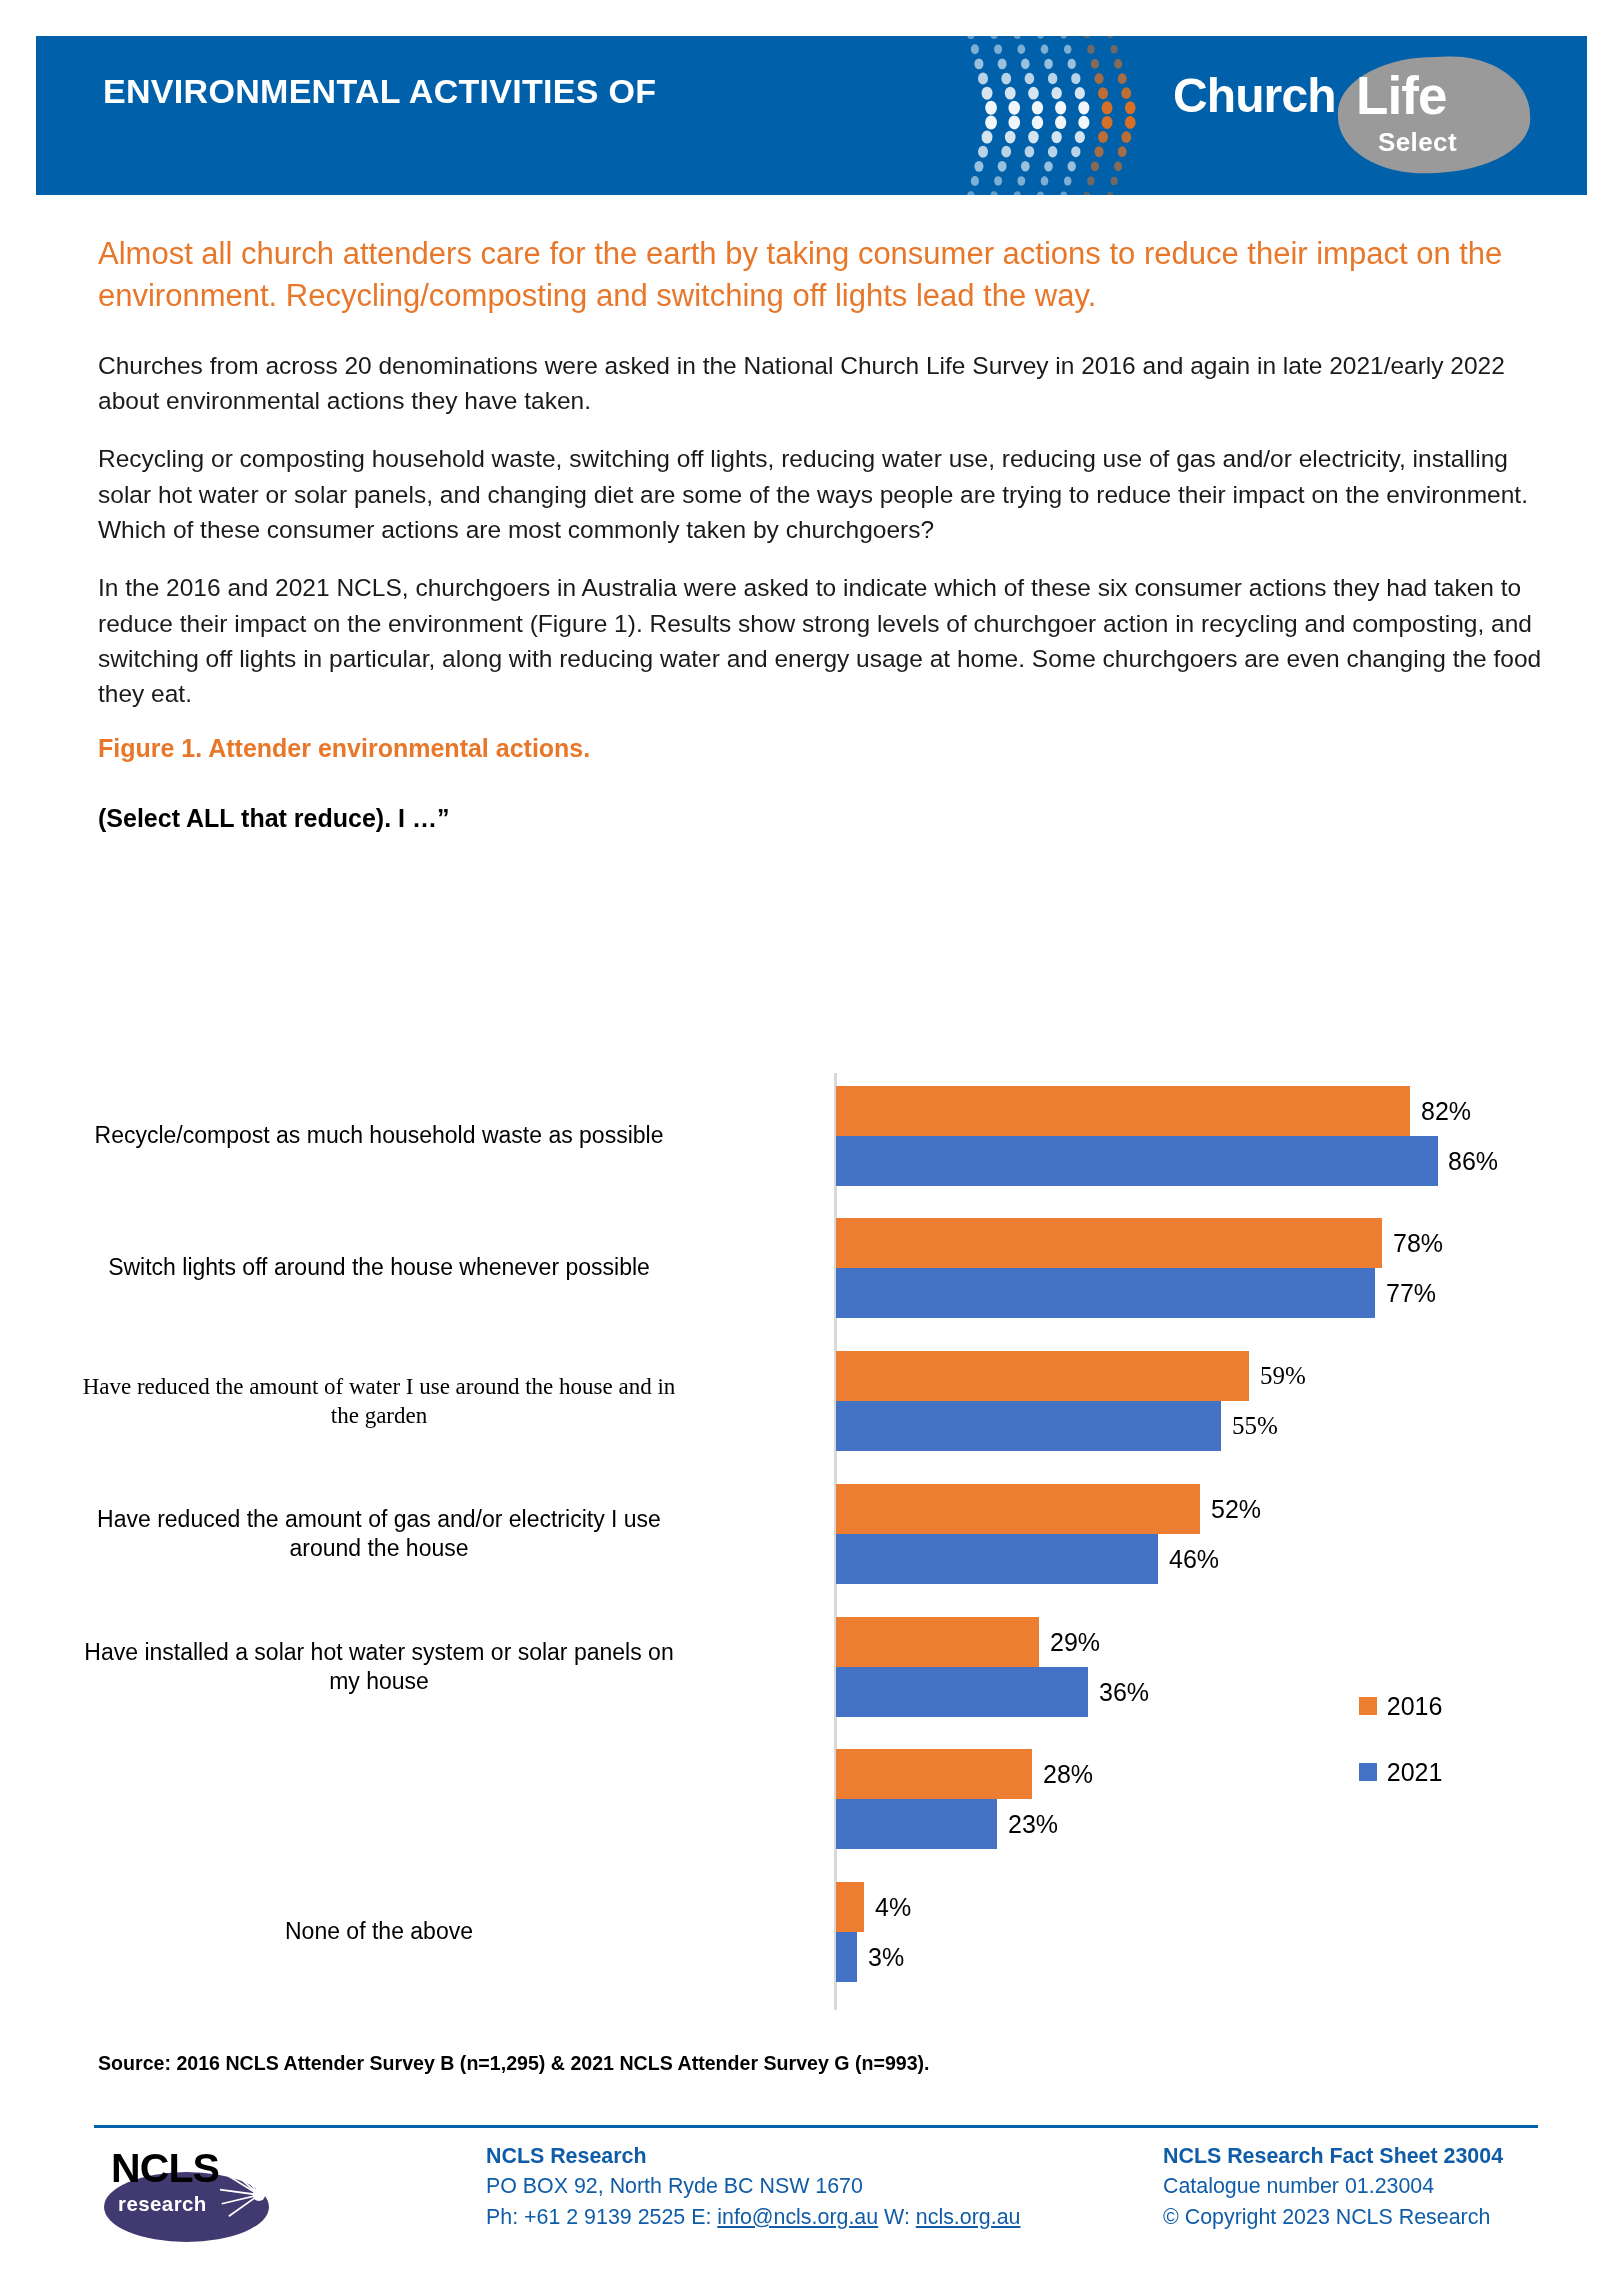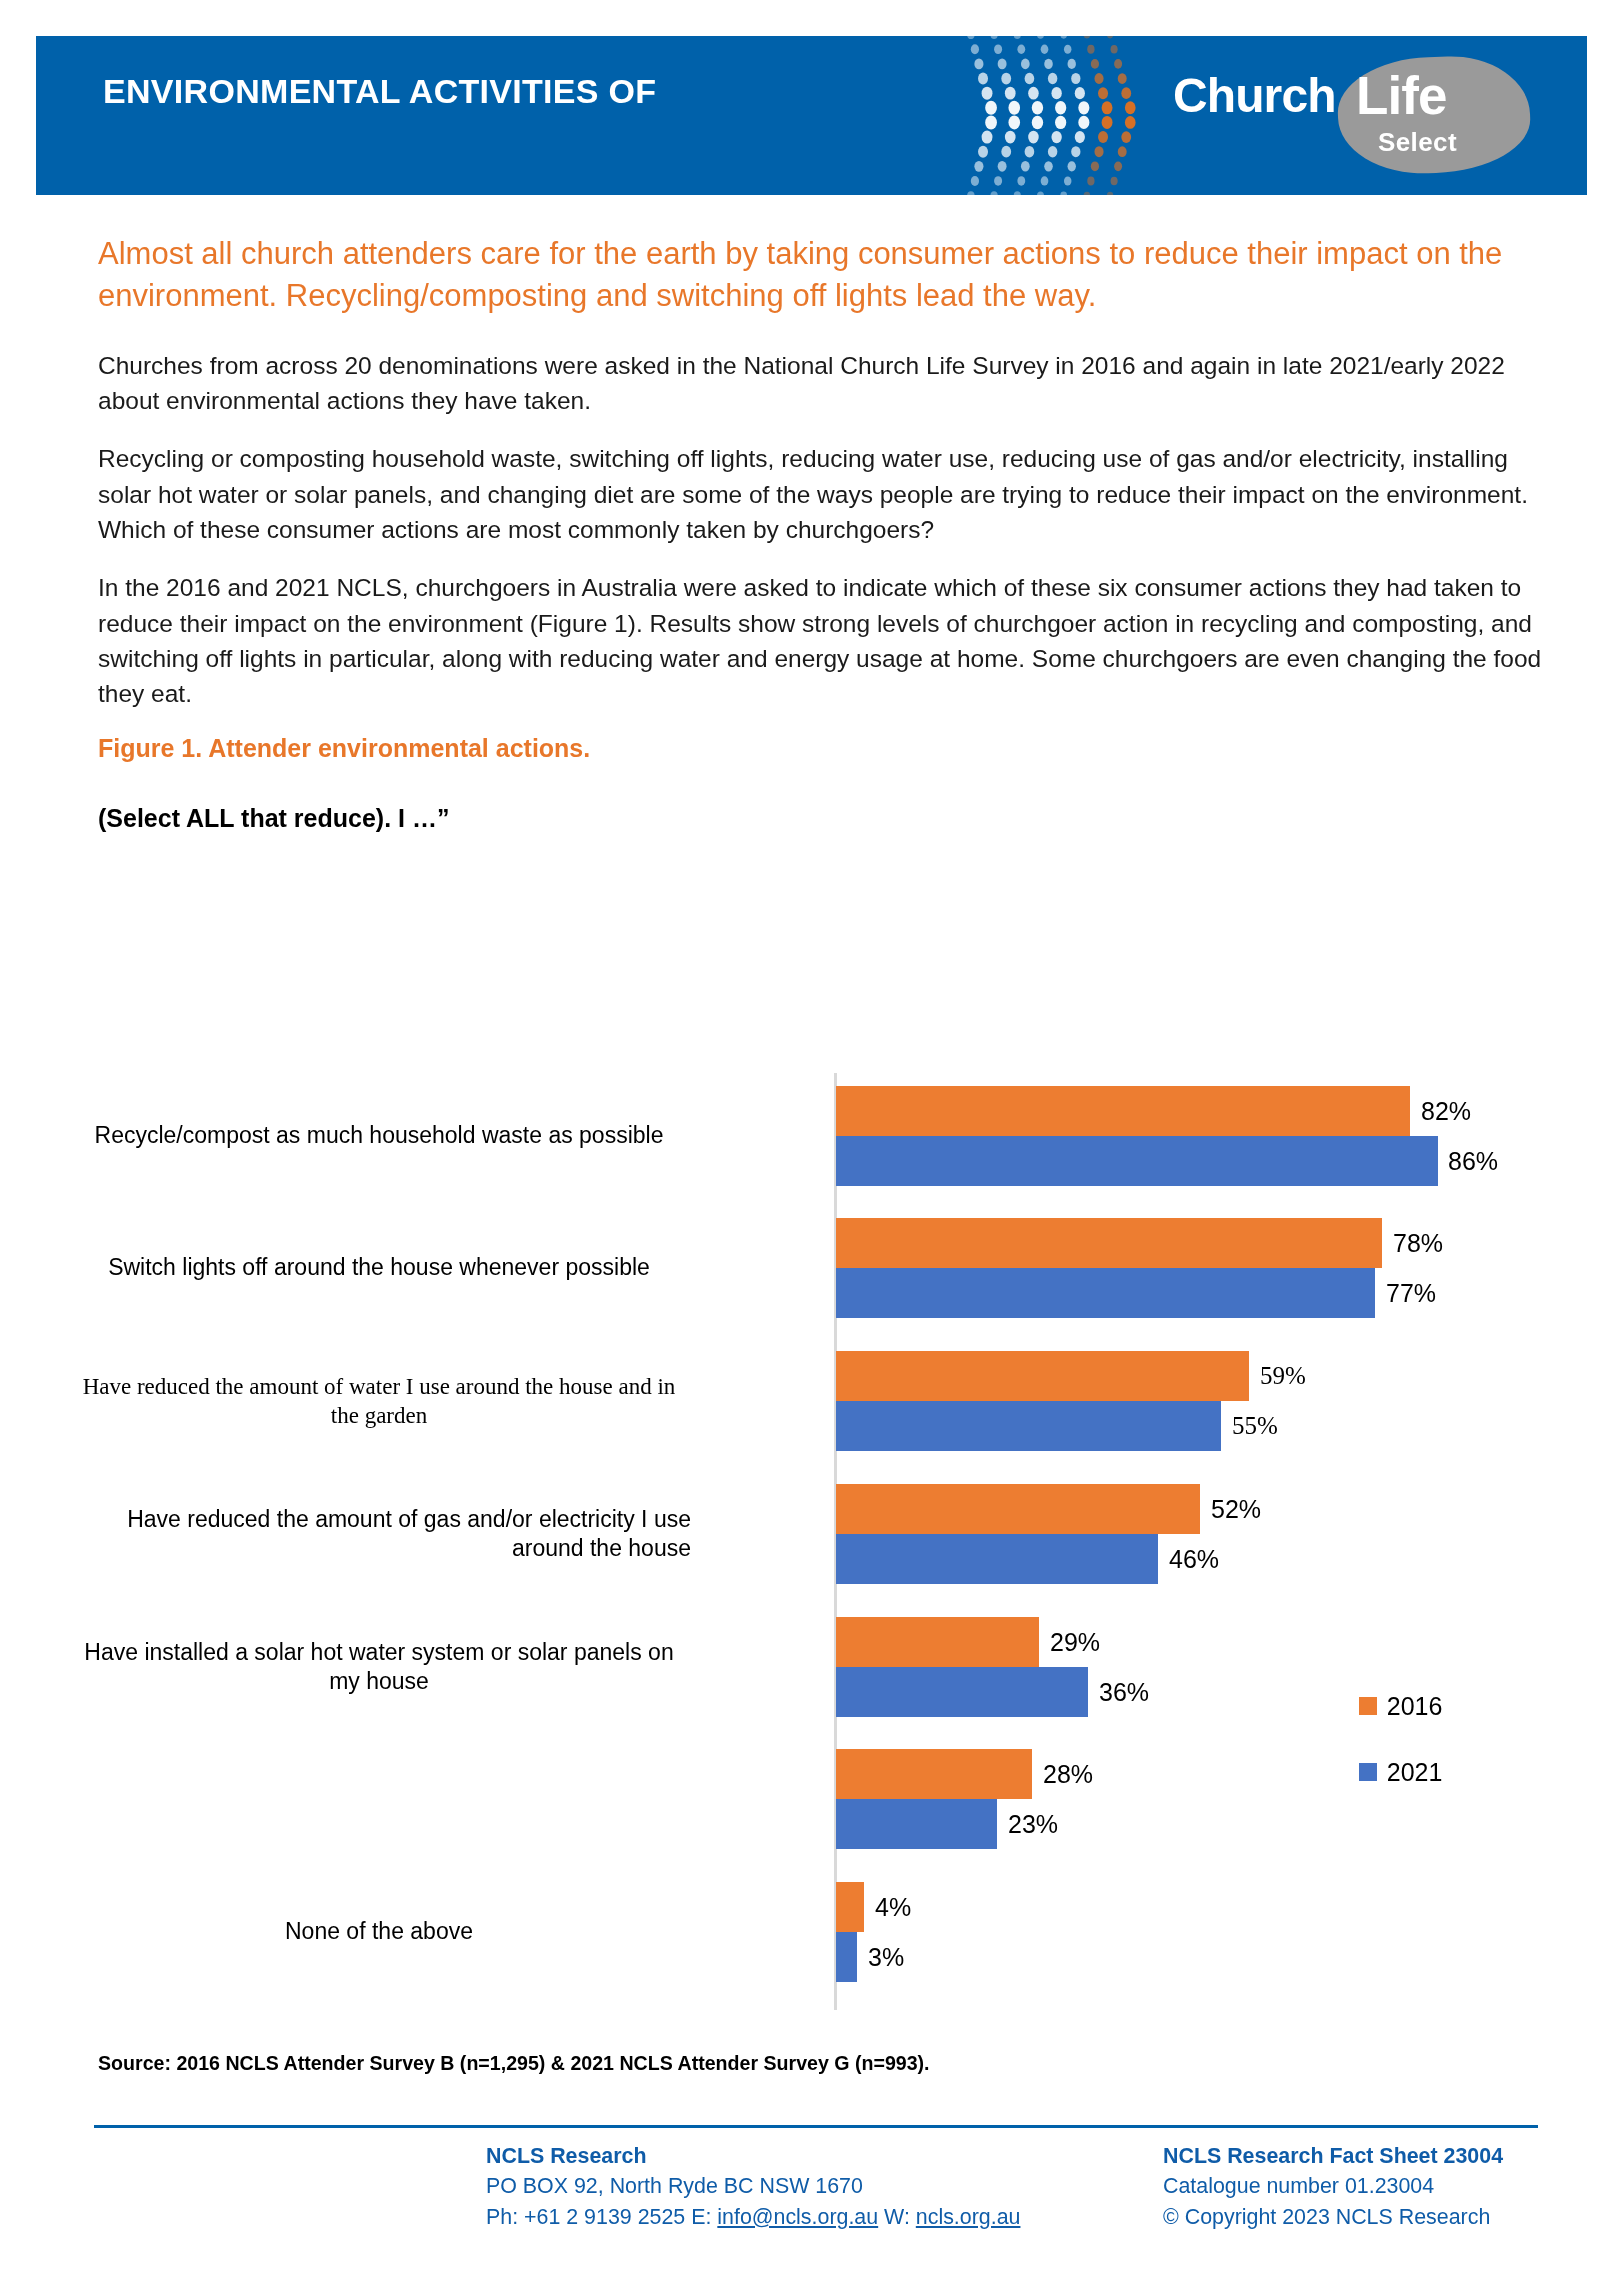--- a/index.html
+++ b/index.html
@@ -452,21 +452,21 @@
         <div class="bar-value" style="top: 50px; left: 1350px;">77%</div>
       </div>
       <div class="cat-group" style="top: 285px; height: 100px; font-family: Liberation Serif, serif;">
         <div class="cat-label" style="top: 0px; height: 100px; display: flex; align-items: center; justify-content: center;">Have reduced the amount of water I use around the house and in the garden</div>
         <div class="bar y2016" style="top: 0px; width: 413px; background: rgb(237, 125, 49);"></div>
         <div class="bar-value" style="top: 0px; left: 1224px;">59%</div>
         <div class="bar y2021" style="top: 50px; width: 385px; background: rgb(68, 114, 196);"></div>
         <div class="bar-value" style="top: 50px; left: 1196px;">55%</div>
       </div>
       <div class="cat-group" style="top: 418px; height: 100px;">
-        <div class="cat-label" style="top: 0px; height: 100px; display: flex; align-items: center; justify-content: center; text-align: right;">Have reduced the amount of gas and/or electricity I use around the house</div>
+        <div class="cat-label" style="top: 0px; height: 100px; display: flex; align-items: center; justify-content: center;">Have reduced the amount of gas and/or electricity I use around the house</div>
         <div class="bar y2016" style="top: 0px; width: 364px; background: rgb(237, 125, 49);"></div>
         <div class="bar-value" style="top: 0px; left: 1175px;">52%</div>
         <div class="bar y2021" style="top: 50px; width: 322px; background: rgb(68, 114, 196);"></div>
         <div class="bar-value" style="top: 50px; left: 1133px;">46%</div>
       </div>
       <div class="cat-group" style="top: 551px; height: 100px;">
         <div class="cat-label" style="top: 0px; height: 100px; display: flex; align-items: center; justify-content: center;">Have installed a solar hot water system or solar panels on my house</div>
         <div class="bar y2016" style="top: 0px; width: 203px; background: rgb(237, 125, 49);"></div>
         <div class="bar-value" style="top: 0px; left: 1014px;">29%</div>
         <div class="bar y2021" style="top: 50px; width: 252px; background: rgb(68, 114, 196);"></div>
@@ -496,20 +496,41 @@
         <span class="legend-label">2021</span>
       </div>
     </div>
 </div>
 
 <div class="source">Source: 2016 NCLS Attender Survey B (n=1,295) &amp; 2021 NCLS Attender Survey G (n=993).</div>
 
 <div class="footer-rule"></div>
 <div class="footer">
 
+  <div class="ncls-logo">
+    <div class="ncls-ellipse"></div>
+    <svg class="ncls-fan" viewBox="0 0 88 90" aria-hidden="true">
+      <g stroke="#ffffff" stroke-width="2" fill="none">
+        <path d="M62 46 L20 20"></path>
+          <path d="M62 46 L26 14"></path>
+          <path d="M62 46 L36 10"></path>
+        <path d="M62 46 L48 8"></path>
+          <path d="M62 46 L60 8"></path>
+          <path d="M62 46 L72 12"></path>
+        <path d="M62 46 L80 22"></path>
+          <path d="M62 46 L84 36"></path>
+        <path d="M62 46 L18 40"></path>
+          <path d="M62 46 L20 56"></path>
+          <path d="M62 46 L28 70"></path>
+      </g>
+      <circle cx="62" cy="46" r="7" fill="#ffffff"></circle>
+    </svg>
+    <div class="ncls-word">NCLS</div>
+    <div class="ncls-sub">research</div>
+  </div>
 
   <div class="footer-col-mid">
     <div class="footer-strong">NCLS Research</div>
     <div>PO BOX 92, North Ryde BC NSW 1670</div>
     <div>
       <span>Ph: +61 2 9139 2525  E: </span><a class="footer-link" href="#">info@ncls.org.au</a><span>  W: </span><a class="footer-link" href="#">ncls.org.au</a>
     </div>
   </div>
 
   <div class="footer-col-right">

